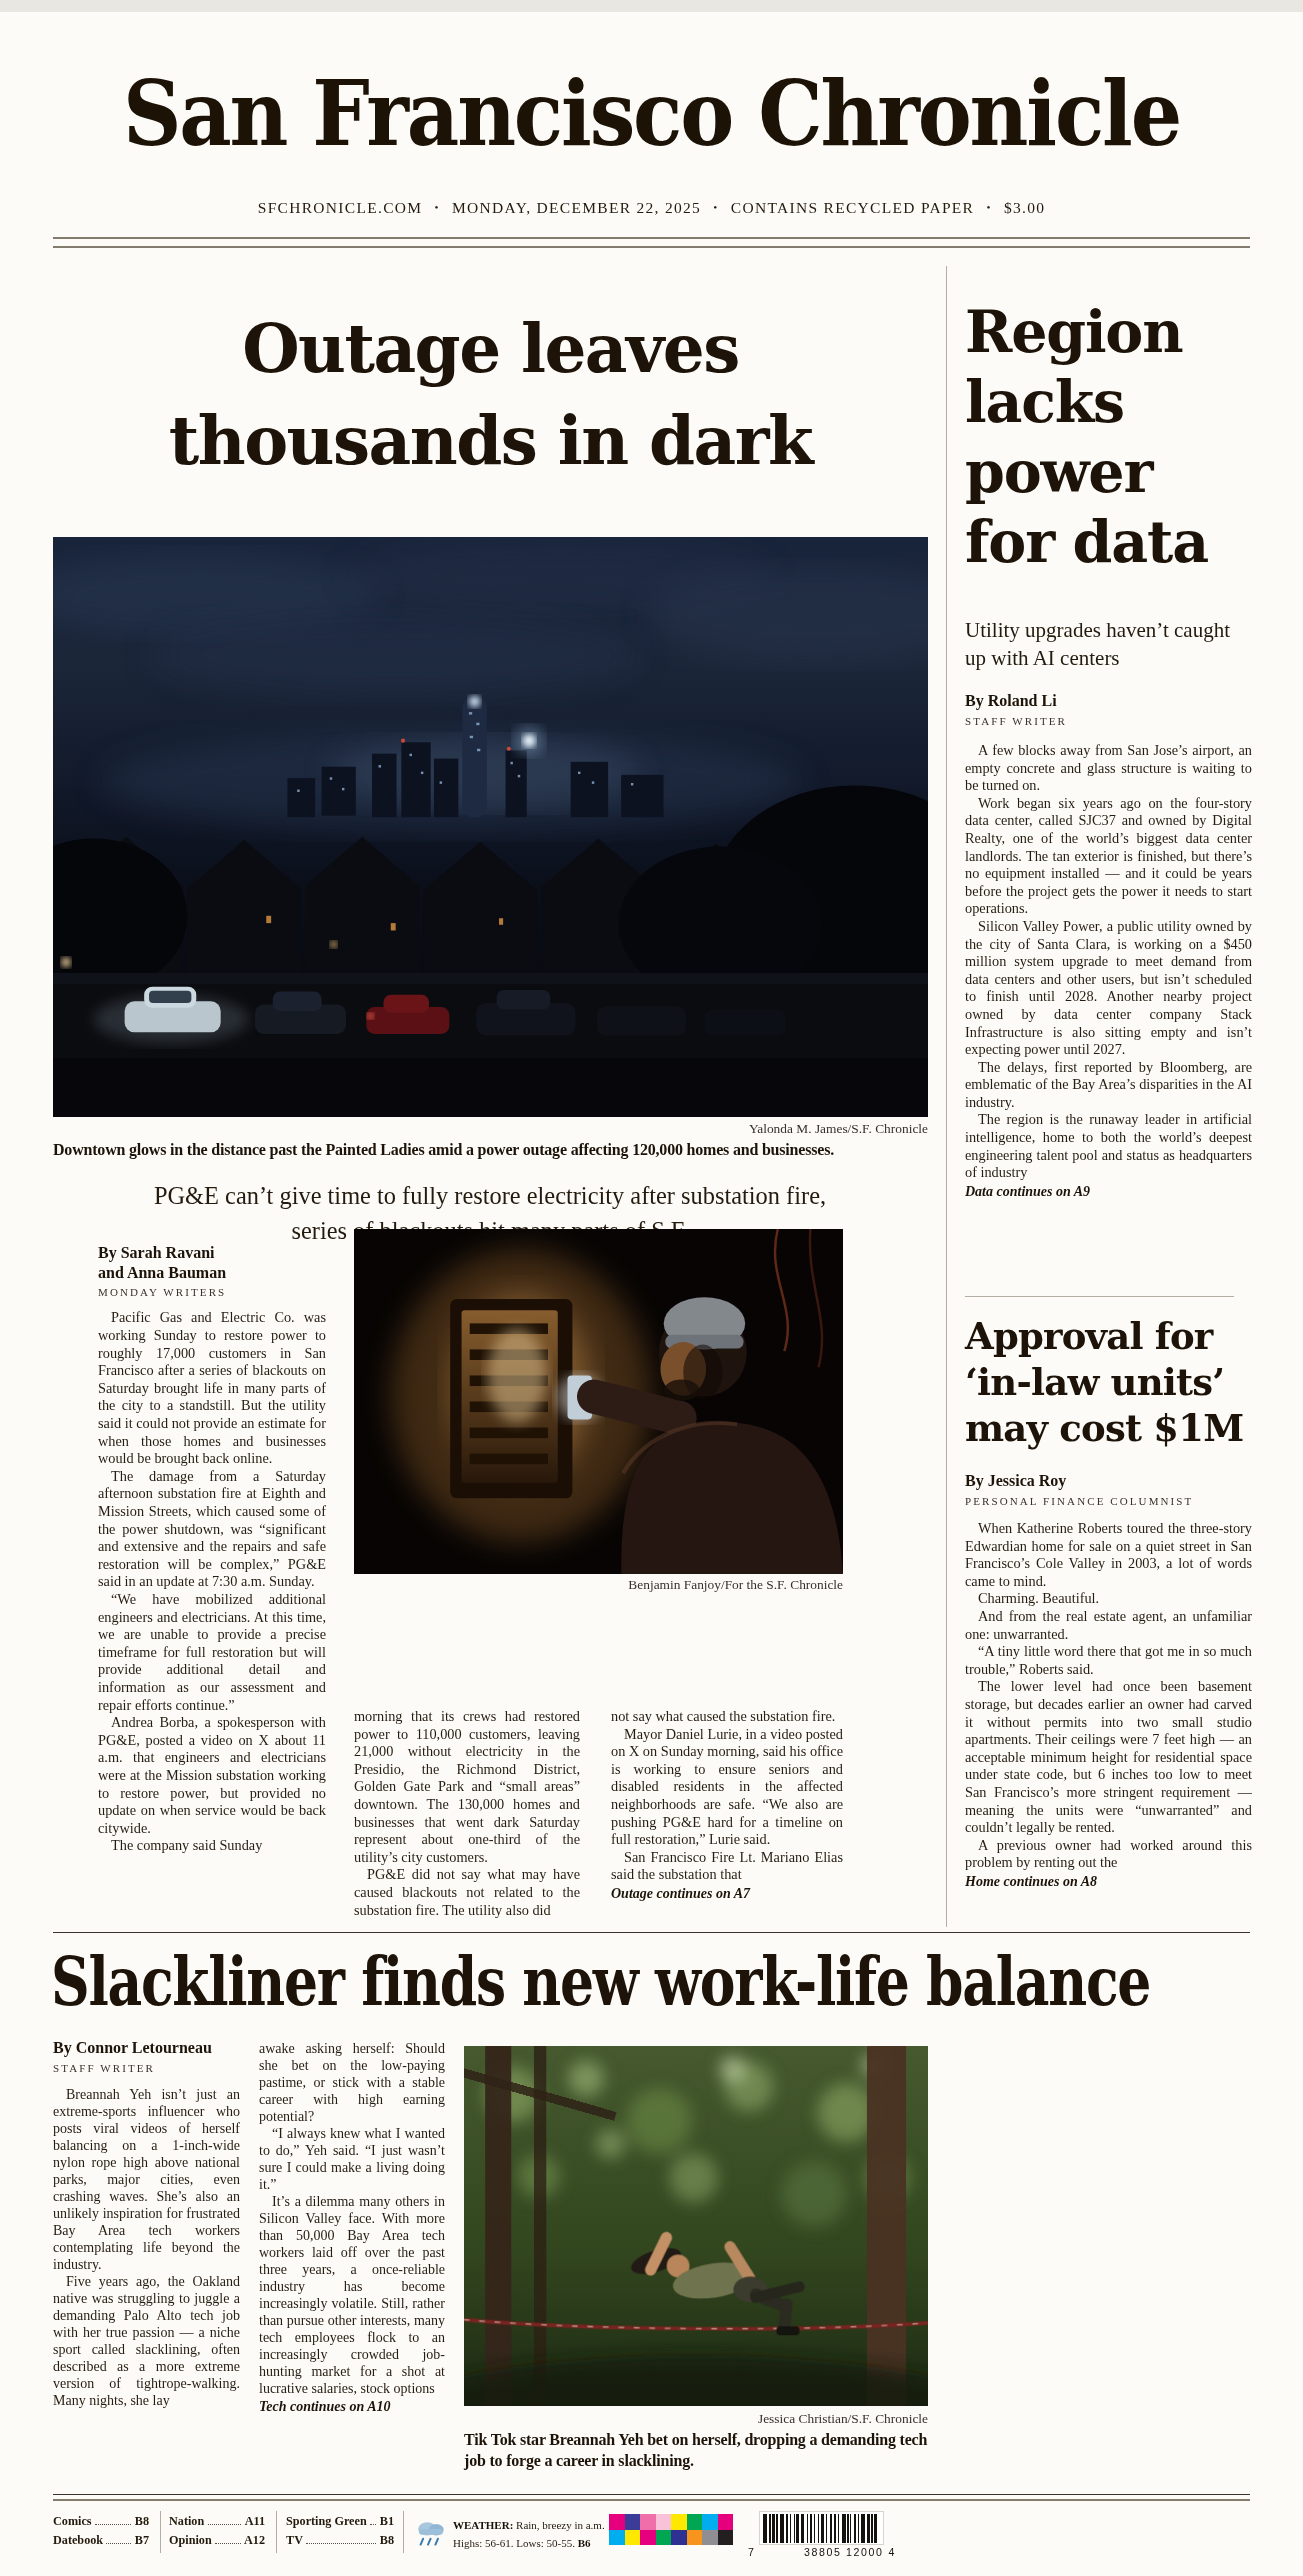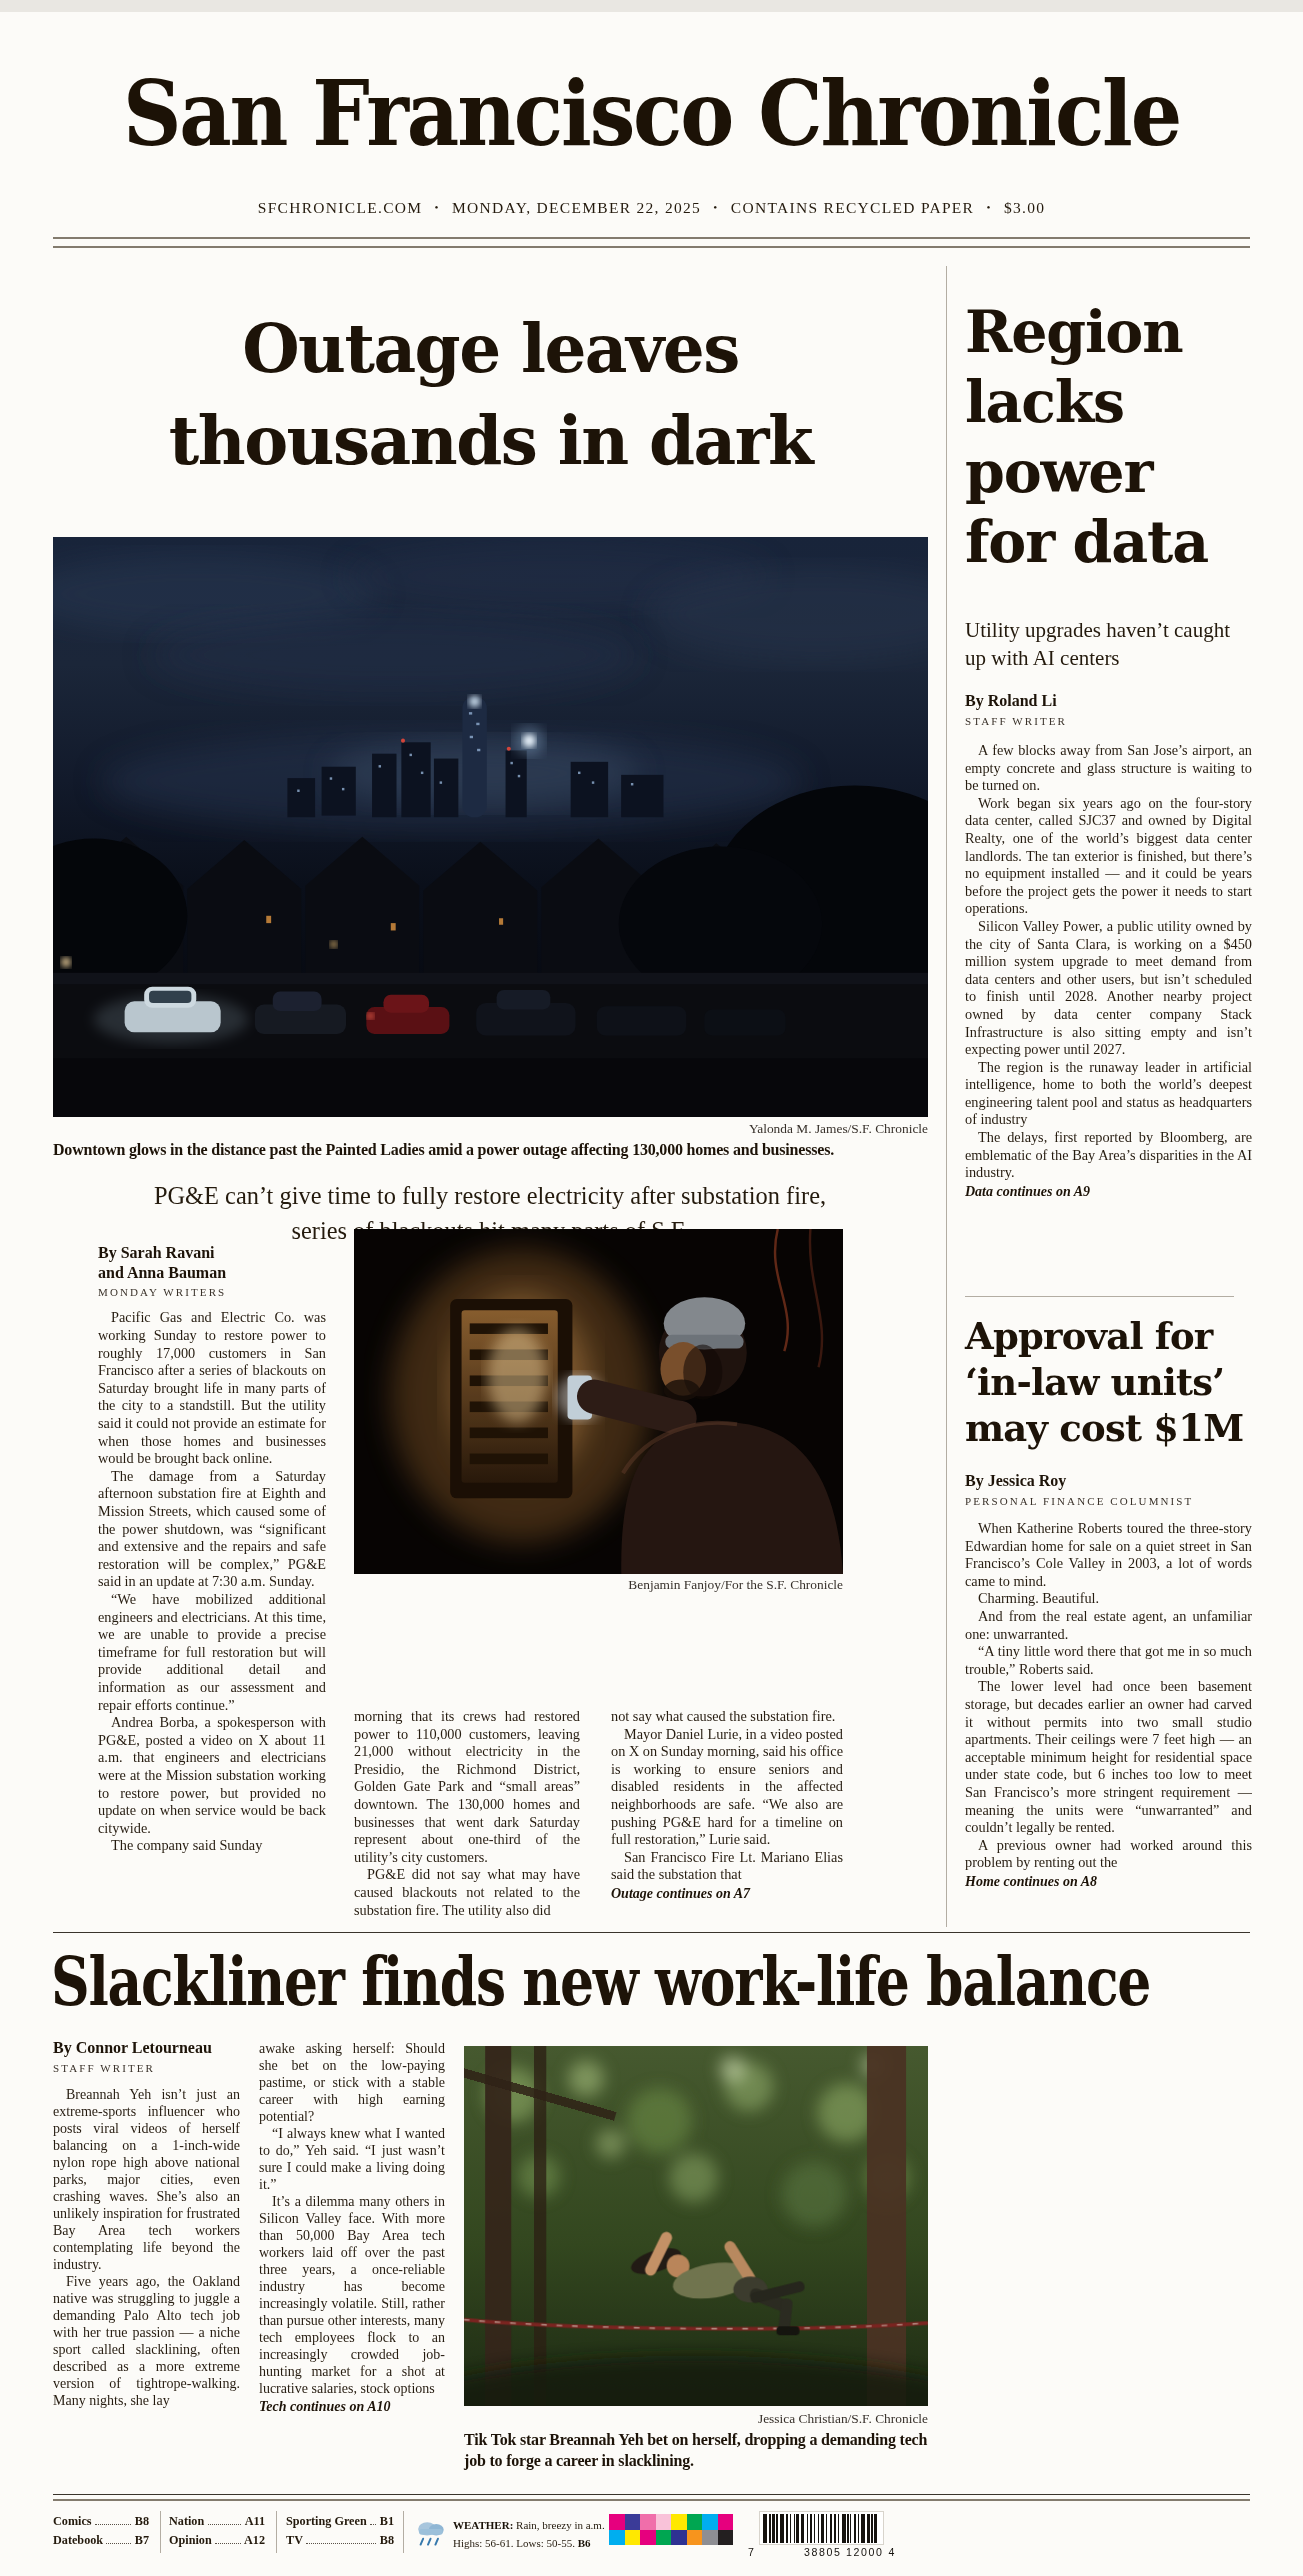--- a/index.html
+++ b/index.html
@@ -167,21 +167,21 @@
       <rect x="406" y="562" width="56" height="22" rx="9" fill="#6b1418"></rect>
       <circle cx="390" cy="588" r="4" fill="#ff6a52" filter="url(#b4)"></circle>
       <rect x="520" y="572" width="122" height="40" rx="12" fill="#10131b"></rect>
       <rect x="545" y="556" width="66" height="24" rx="9" fill="#161b26"></rect>
       <rect x="668" y="576" width="110" height="36" rx="11" fill="#0e1118"></rect>
       <rect x="800" y="580" width="100" height="32" rx="10" fill="#0c0f15"></rect>
       <rect y="640" width="1075" height="72" fill="#05060a" opacity=".7"></rect>
     </svg>
   </div>
   <div class="abs photo-credit" style="left:53px;top:1109px;width:875px">Yalonda M. James/S.F. Chronicle</div>
-  <div class="abs photo-caption" style="left:53px;top:1127px;width:875px">Downtown glows in the distance past the Painted Ladies amid a power outage affecting 130,000 homes and businesses.</div>
+  <div class="abs photo-caption" style="left:53px;top:1127px;width:875px">Downtown glows in the distance past the Painted Ladies amid a power outage affecting 120,000 homes and businesses.</div>
   <div class="abs deck" style="left:140px;top:1166px;width:700px">PG&amp;E can’t give time to fully restore electricity after substation fire, series of blackouts hit many parts of S.F.</div>
 
   <div class="abs body-col" style="left:98px;top:1231px;width:228px;height:689px;overflow:hidden">
     <div class="byline-block">
       <div class="byline-name">By Sarah Ravani</div>
       <div class="byline-name">and Anna Bauman</div>
       <div class="byline-role">MONDAY WRITERS</div>
     </div>
     <p>Pacific Gas and Electric Co. was working Sunday to restore power to roughly 17,000 customers in San Francisco after a series of blackouts on Saturday brought life in many parts of the city to a standstill. But the utility said it could not provide an estimate for when those homes and businesses would be brought back online.</p>
     <p>The damage from a Saturday afternoon substation fire at Eighth and Mission Streets, which caused some of the power shutdown, was “significant and extensive and the repairs and safe restoration will be complex,” PG&amp;E said in an update at 7:30 a.m. Sunday.</p>
@@ -251,22 +251,22 @@
   <div class="abs rc-headline" style="left:965px;top:285px;width:287px">Region lacks power for data</div>
   <div class="abs rc-deck" style="left:965px;top:604px;width:287px">Utility upgrades haven’t caught up with AI centers</div>
   <div class="abs" style="left:965px;top:679px;width:287px">
     <div class="byline-name">By Roland Li</div>
     <div class="byline-role">STAFF WRITER</div>
   </div>
   <div class="abs body-col" style="left:965px;top:730px;width:287px;height:544px;overflow:hidden">
     <p>A few blocks away from San Jose’s airport, an empty concrete and glass structure is waiting to be turned on.</p>
     <p>Work began six years ago on the four-story data center, called SJC37 and owned by Digital Realty, one of the world’s biggest data center landlords. The tan exterior is finished, but there’s no equipment installed — and it could be years before the project gets the power it needs to start operations.</p>
     <p>Silicon Valley Power, a public utility owned by the city of Santa Clara, is working on a $450 million system upgrade to meet demand from data centers and other users, but isn’t scheduled to finish until 2028. Another nearby project owned by data center company Stack Infrastructure is also sitting empty and isn’t expecting power until 2027.</p>
+    <p>The delays, first reported by Bloomberg, are emblematic of the Bay Area’s disparities in the AI industry.</p>
     <p>The region is the runaway leader in artificial intelligence, home to both the world’s deepest engineering talent pool and status as headquarters of industry</p>
-    <p>The delays, first reported by Bloomberg, are emblematic of the Bay Area’s disparities in the AI industry.</p>
     <div class="continues">Data continues on A9</div>
   </div>
   <div class="abs vline" style="left:965px;top:1284px;width:269px;height:0.8px"></div>
 
   <div class="abs rc-headline2" style="left:965px;top:1301px;width:287px">Approval for ‘in-law units’ may cost $1M</div>
   <div class="abs" style="left:965px;top:1459px;width:287px">
     <div class="byline-name">By Jessica Roy</div>
     <div class="byline-role">PERSONAL FINANCE COLUMNIST</div>
   </div>
   <div class="abs body-col" style="left:965px;top:1508px;width:287px;height:407px;overflow:hidden">

